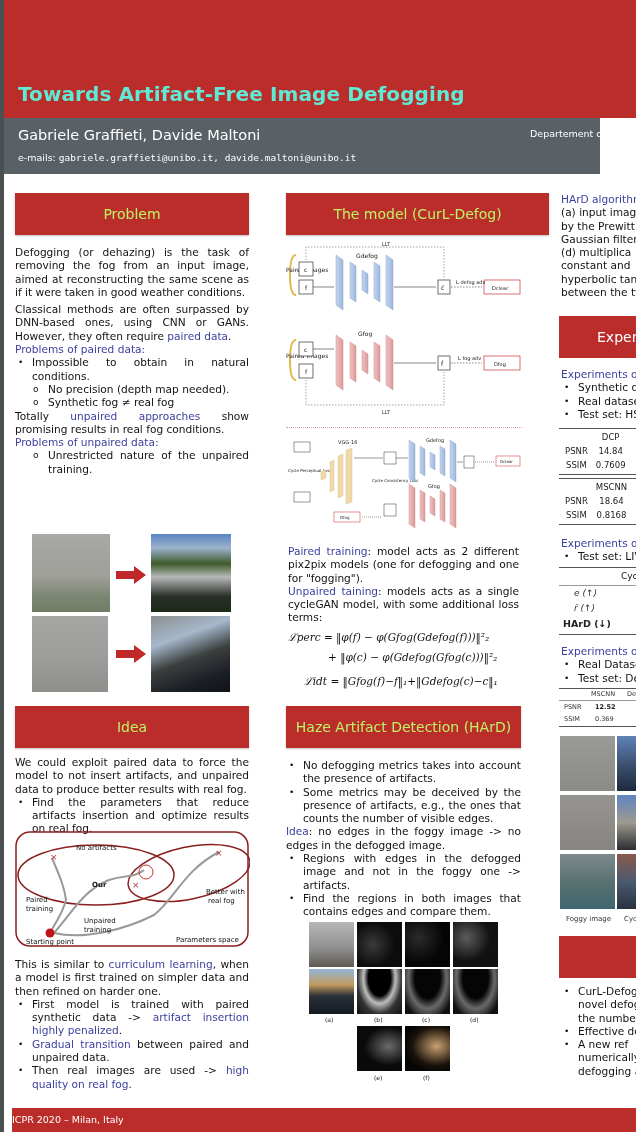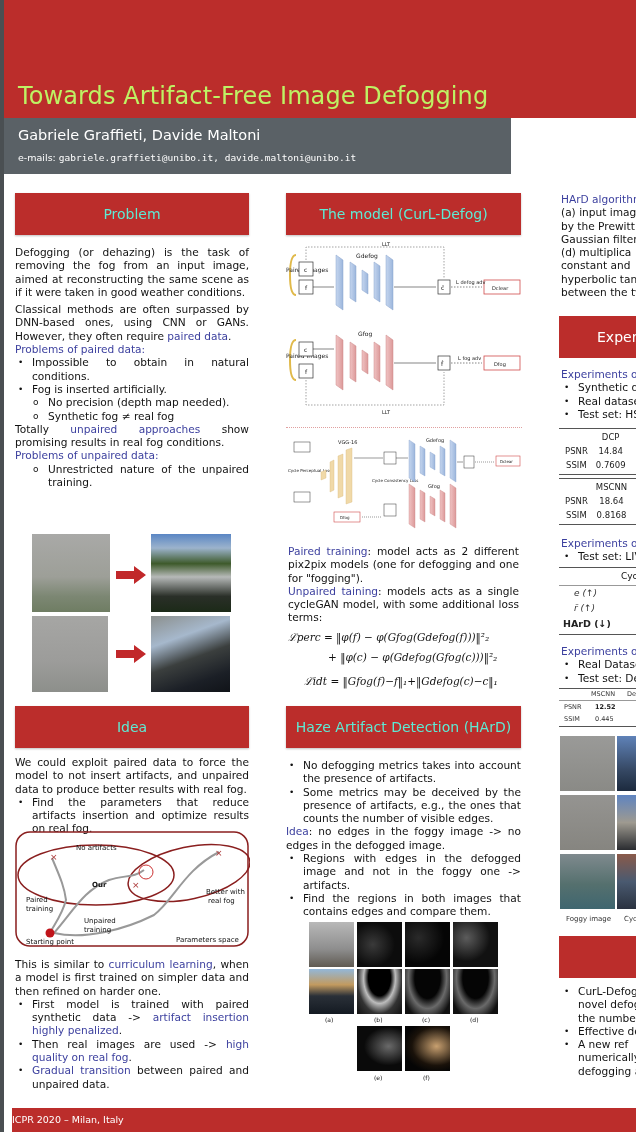--- a/index.html
+++ b/index.html
@@ -1,29 +1,29 @@
 <!DOCTYPE html>
 <html><head>
 <meta charset="utf-8">
 <style>
   * { box-sizing: border-box; margin: 0; padding: 0; }
   html, body { width: 636px; height: 1132px; overflow: hidden; background: #ffffff; }
   body { font-family: "DejaVu Sans", sans-serif; color: #111; position: relative; }
   .left-edge { position: absolute; left: 0; top: 0; width: 4px; height: 1132px; background: #4a4f52; z-index: 5; }
 
   .title-bar { position: absolute; left: 0; top: 0; width: 636px; height: 118px; background: #bb2d2b; }
-  .title-bar .title { position: absolute; left: 18px; top: 82px; font-size: 24px; color: #bef264; letter-spacing: 0.1px; font-family: "DejaVu Sans", sans-serif; white-space: nowrap; }
-  .author-bar { position: absolute; left: 0; top: 118px; width: 511px; height: 56px; background: #5a6166; color: #fff; }
+  .title-bar .title { position: absolute; left: 18px; top: 82px; font-size: 20px; color: #5eead4; letter-spacing: 0.1px; font-family: "DejaVu Sans", sans-serif; white-space: nowrap; font-weight: bold; }
+  .author-bar { position: absolute; left: 0; top: 118px; width: 600px; height: 56px; background: #5a6166; color: #fff; }
   .author-bar .authors { position: absolute; left: 18px; top: 9px; font-size: 14.5px; white-space: nowrap; }
   .author-bar .dept { position: absolute; left: 530px; top: 10px; font-size: 9.5px; white-space: nowrap; }
   .author-bar .emails { position: absolute; left: 18px; top: 34px; font-size: 9.5px; white-space: nowrap; }
   .author-bar .emails .mono { font-family: "DejaVu Sans Mono", monospace; font-size: 9.5px; }
 
   .col { position: absolute; }
-  .sec-head { background: #bb2d2b; color: #5eead4; text-align: center; font-size: 14px; height: 42px; line-height: 42px; box-shadow: 0 1px 2px rgba(0,0,0,0.25); }
+  .sec-head { background: #bb2d2b; color: #bef264; text-align: center; font-size: 14px; height: 42px; line-height: 42px; box-shadow: 0 1px 2px rgba(0,0,0,0.25); }
   .text { font-size: 10.6px; line-height: 13.3px; text-align: justify; color: #111; }
   .blue { color: #3b3f9e; }
   ul.b { list-style: none; }
   ul.b li { position: relative; padding-left: 17px; font-size: 10.6px; line-height: 13.3px; text-align: justify; }
   ul.b li::before { content: "\2022"; position: absolute; left: 3px; top: 0; font-size: 9px; }
   ul.o li { position: relative; padding-left: 33px; font-size: 10.6px; line-height: 13.3px; text-align: justify; list-style: none; }
   ul.o li::before { content: "o"; position: absolute; left: 18px; top: 0; font-size: 9px; }
 
   .fog-img { position: absolute; }
   .arrow-red { position: absolute; width: 30px; height: 18px; }
@@ -54,21 +54,20 @@
 
 <div class="col" style="left:15px; top:193px; width:234px;">
   <div class="sec-head">Problem</div>
   <div class="text" style="margin-top:11px;">Defogging (or dehazing) is the task of removing the fog from an input image, aimed at reconstructing the same scene as if it were taken in good weather conditions.</div>
   <div class="text" style="margin-top:4px;">
     <span>Classical methods are often surpassed by DNN-based ones, using CNN or GANs. However, they often require </span><span class="blue">paired data</span><span>.</span>
   </div>
   <div class="text blue">Problems of paired data:</div>
   <ul class="b">
     <li>Impossible to obtain in natural conditions.</li>
-    <li>Fog is inserted artificially.</li>
   </ul>
   <ul class="o">
     <li>No precision (depth map needed).</li>
     <li>Synthetic fog ≠ real fog</li>
   </ul>
   <div class="text">
     <span>Totally </span><span class="blue">unpaired approaches</span><span> show promising results in real fog conditions.</span>
   </div>
   <div class="text blue">Problems of unpaired data:</div>
   <ul class="o">
@@ -118,26 +117,26 @@
   <text x="12" y="114" font-size="7" fill="#111" font-family="DejaVu Sans, sans-serif">Starting point</text>
   <text x="162" y="112" font-size="7" fill="#111" font-family="DejaVu Sans, sans-serif">Parameters space</text>
 </svg>
 
 <div class="col" style="left:15px; top:958px; width:234px;">
   <div class="text">
     <span>This is similar to </span><span class="blue">curriculum learning</span><span>, when a model is first trained on simpler data and then refined on harder one.</span>
   </div>
   <ul class="b">
     <li><span>First model is trained with paired synthetic data -&gt; </span><span class="blue">artifact insertion highly penalized</span><span>.</span></li>
+    <li><span class="blue">Gradual transition</span><span> between paired and unpaired data.</span></li>
     <li><span>Then real images are used -&gt; </span><span class="blue">high quality on real fog</span><span>.</span></li>
-    <li><span class="blue">Gradual transition</span><span> between paired and unpaired data.</span></li>
-  </ul>
-</div>
-
-<div class="col" style="left:286px; top:193px; width:235px;">
+  </ul>
+</div>
+
+<div class="col" style="left:286px; top:193px; width:263px;">
   <div class="sec-head">The model (CurL-Defog)</div>
 </div>
 
 <svg style="position:absolute; left:286px; top:240px;" width="236" height="180" viewBox="0 0 236 180">
   <defs>
     <linearGradient id="bl" x1="0" x2="1">
         <stop offset="0" stop-color="#c5d6ef"></stop>
         <stop offset="1" stop-color="#9cb6dc"></stop>
       </linearGradient>
     <linearGradient id="rd" x1="0" x2="1">
@@ -352,21 +351,21 @@
     <li>Test set: Der</li>
   </ul>
 </div>
 <div style="position:absolute; left:559px; top:688px; width:80px;" class="hr"></div>
 <div style="position:absolute; left:591px; top:690px; font-size:6.5px; color:#333;">MSCNN</div>
 <div style="position:absolute; left:627px; top:690px; font-size:6.5px; color:#333;">De</div>
 <div style="position:absolute; left:559px; top:700px; width:80px; height:1px; background:#999;"></div>
 <div style="position:absolute; left:564px; top:703px; font-size:6.5px; color:#333;">PSNR</div>
 <div style="position:absolute; left:595px; top:703px; font-size:6.5px; font-weight:bold; color:#222;">12.52</div>
 <div style="position:absolute; left:564px; top:715px; font-size:6.5px; color:#333;">SSIM</div>
-<div style="position:absolute; left:595px; top:715px; font-size:6.5px; color:#333;">0.445</div>
+<div style="position:absolute; left:595px; top:715px; font-size:6.5px; color:#333;">0.369</div>
 <div style="position:absolute; left:559px; top:726px; width:80px;" class="hr"></div>
 
 <div style="position:absolute; left:560px; top:736px; width:55px; height:55px; background:linear-gradient(180deg,#9a9a98 0%,#8a8a86 100%);"></div>
 <div style="position:absolute; left:617px; top:736px; width:20px; height:55px; background:linear-gradient(180deg,#5f82b8 0%,#374a66 60%,#1c2a3e 100%);"></div>
 <div style="position:absolute; left:560px; top:795px; width:55px; height:55px; background:linear-gradient(180deg,#959491 0%,#868580 100%);"></div>
 <div style="position:absolute; left:617px; top:795px; width:20px; height:55px; background:linear-gradient(180deg,#5f84c0 0%,#9e9a90 50%,#2a2c30 100%);"></div>
 <div style="position:absolute; left:560px; top:854px; width:55px; height:55px; background:linear-gradient(180deg,#7f8a8e 0%,#55706e 55%,#3f6670 100%);"></div>
 <div style="position:absolute; left:617px; top:854px; width:20px; height:55px; background:linear-gradient(180deg,#8a5a4a 0%,#4a5a70 50%,#2a3240 100%);"></div>
 <div style="position:absolute; left:566px; top:915px; font-size:7px; color:#333;">Foggy image</div>
 <div style="position:absolute; left:624px; top:915px; font-size:7px; color:#333;">Cyc</div>

